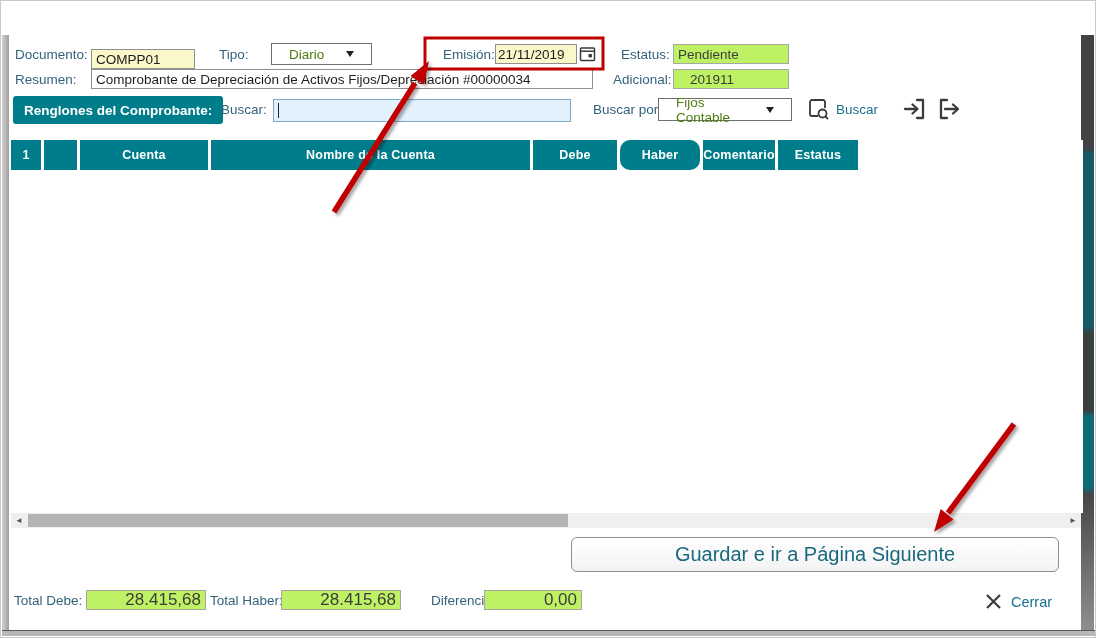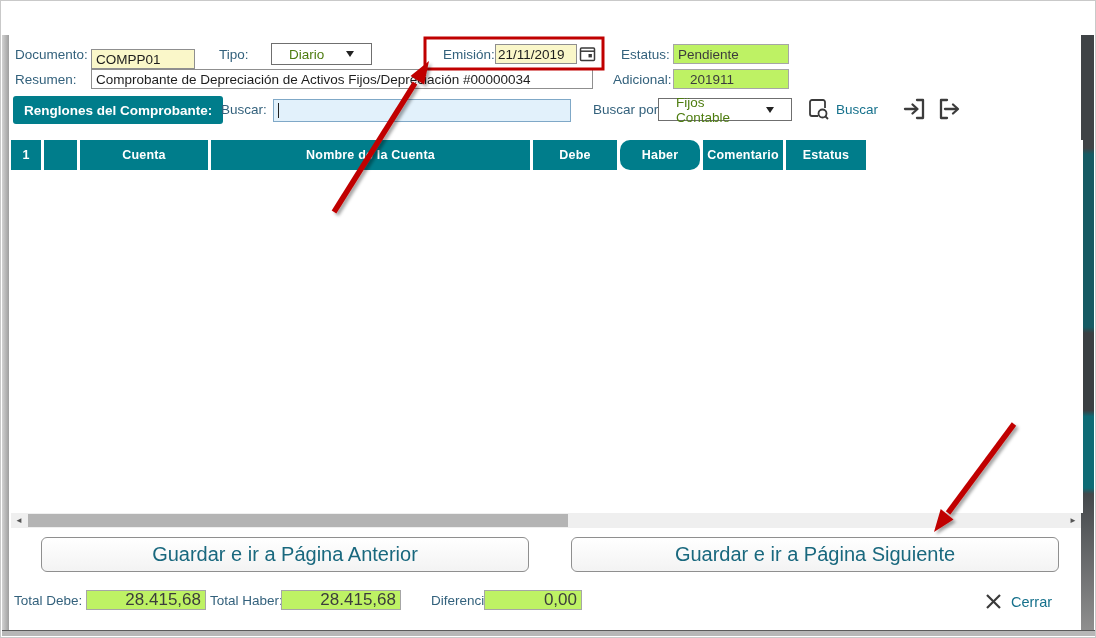--- a/index.html
+++ b/index.html
@@ -150,32 +150,31 @@
     </svg>
   </span>
 
   <div class="grid-header">
     <div class="cell" style="width:30px;">1</div>
     <div class="cell" style="width:33px;"></div>
     <div class="cell" style="width:128px;">Cuenta</div>
     <div class="cell" style="width:319px;">Nombre de la Cuenta</div>
     <div class="cell" style="width:84px;">Debe</div>
     <div class="cell" style="width:80px;border-radius:10px;">Haber</div>
-    <div class="cell" style="width:80px;">Comentario</div>
+    <div class="cell" style="width:72px;">Comentario</div>
     <div class="cell" style="width:80px;">Estatus</div>
   </div>
   <div style="position:absolute; left:10px; top:169px; width:1072px; height:343px; background:#fff;"></div>
 
   <div class="hscroll">
     <span class="sb-btn" style="left:0;">◄</span>
     <span class="thumb"></span>
     <span class="sb-btn" style="right:0;">►</span>
   </div>
 
-  <button class="bigbtn" style="left:40px;">Guardar e ir a Página Anterior</button>
   <button class="bigbtn" style="left:570px;">Guardar e ir a Página Siguiente</button>
 
   <span class="lbl" style="left:13px; top:592px;">Total Debe:</span>
   <input class="inp ro num" style="left: 85px; top: 589px; width: 120px;" readonly="" value="28.415,68">
   <span class="lbl" style="left:209px; top:592px;">Total Haber:</span>
   <input class="inp ro num" style="left: 280px; top: 589px; width: 120px;" readonly="" value="28.415,68">
   <span class="lbl" style="left:430px; top:592px;">Diferencia:</span>
   <input class="inp ro num" style="left: 483px; top: 589px; width: 98px;" readonly="" value="0,00">
 
   <span class="close-btn">

